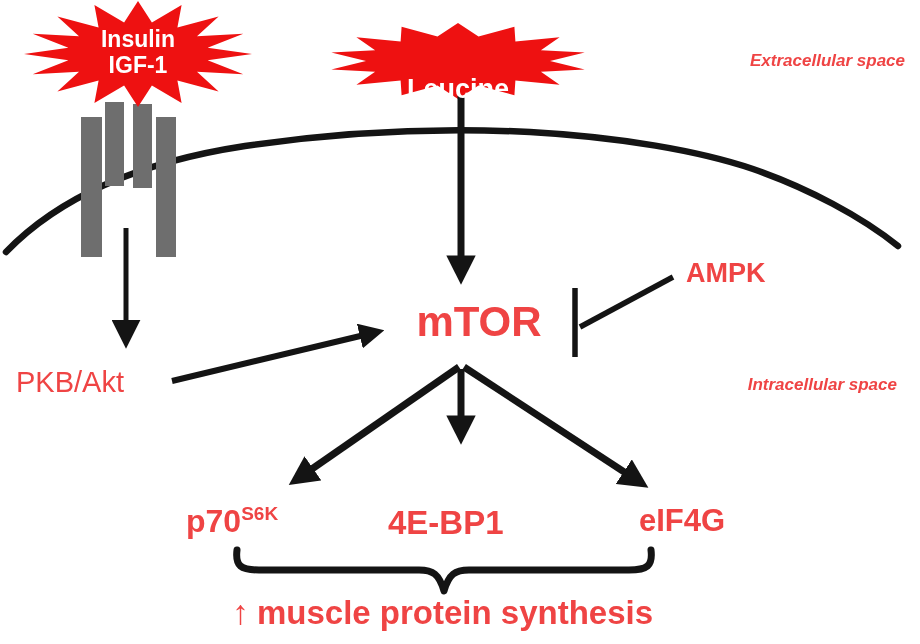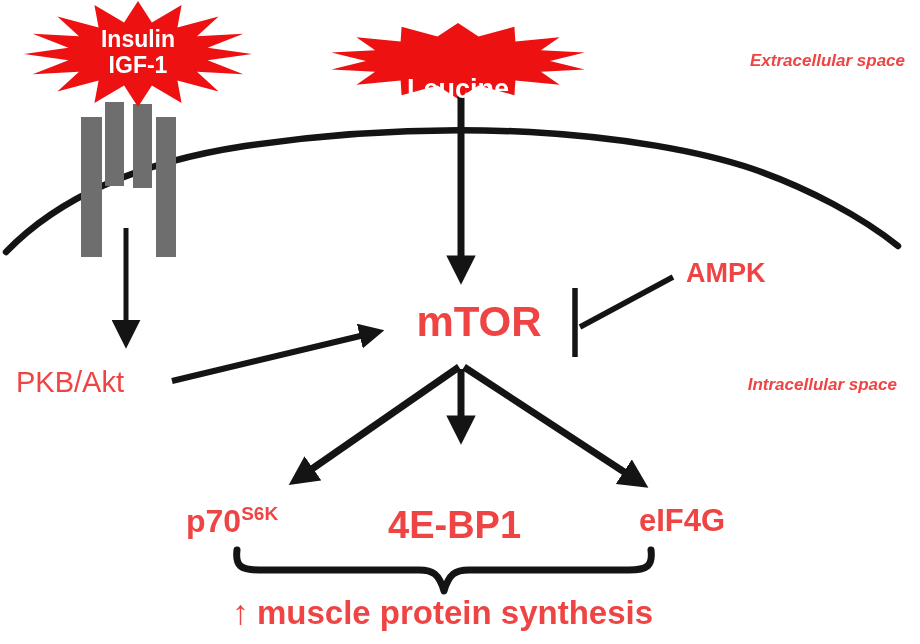--- a/index.html
+++ b/index.html
@@ -13,21 +13,21 @@
   .insulin-text{left:48px;top:27px;width:180px;font-size:23px;}
   .leucine-text{left:378px;top:32px;width:160px;font-size:27px;margin-top:42px;}
   .compartment{font-size:17px;font-style:italic;font-weight:700;text-align:right;width:215px;}
   .extracellular{left:690px;top:51px;}
   .intracellular{left:682px;top:375px;}
   .pkb{left:16px;top:366px;font-size:29px;font-weight:normal;}
   .mtor{left:409px;top:298px;width:140px;text-align:center;font-size:42px;font-weight:bold;}
   .ampk{left:686px;top:258px;font-size:27px;font-weight:bold;}
   .p70{left:186px;top:503px;font-size:32px;font-weight:bold;}
   .p70 .sup{font-size:19px;vertical-align:12px;font-weight:bold;}
-  .ebp1{left:388px;top:504px;font-size:38px;font-weight:bold;}
+  .ebp1{left:388px;top:504px;font-size:33px;font-weight:bold;}
   .eif4g{left:639px;top:503px;font-size:31px;font-weight:bold;}
   .outcome{left:190px;top:593px;width:505px;text-align:center;font-size:33px;font-weight:bold;}
   .outcome .up-arrow{font-weight:400;font-size:34px;margin-right:8px;}
 </style>
 </head>
 <body>
 
 <div class="stage">
 
   <svg width="920" height="644" viewBox="0 0 920 644">

